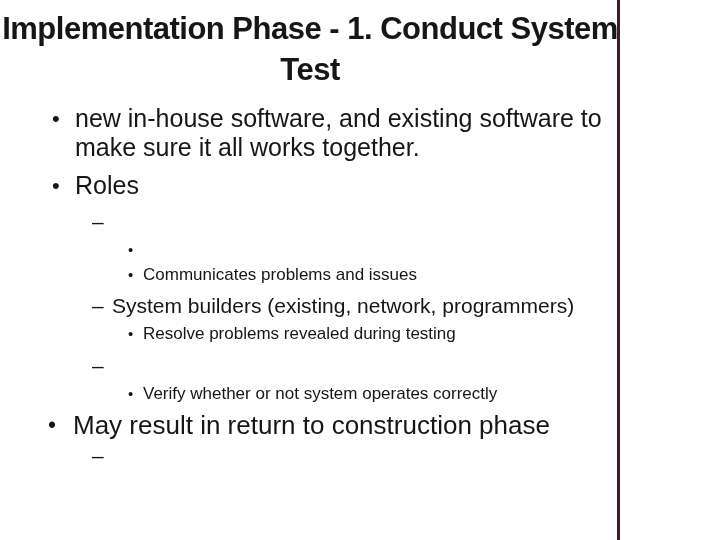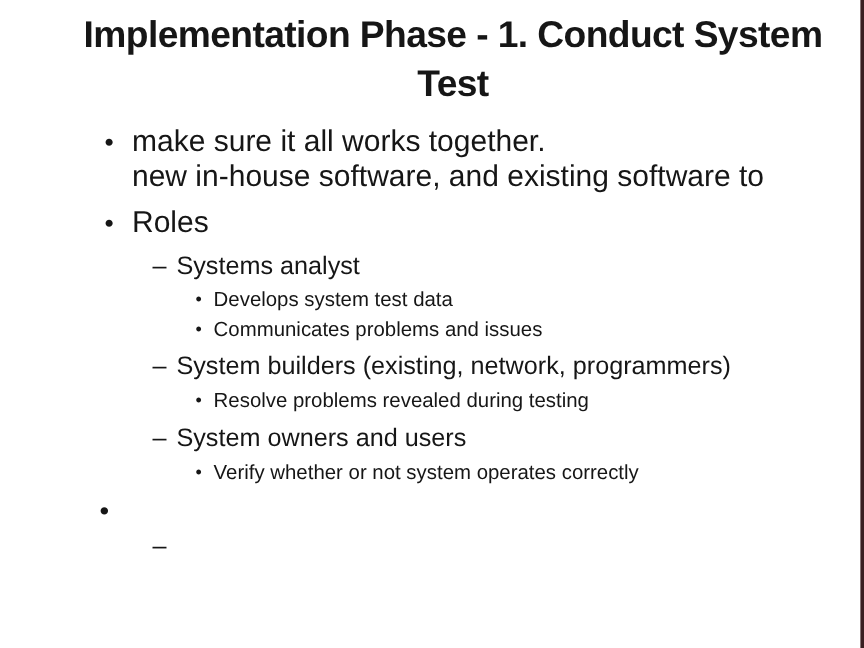--- a/index.html
+++ b/index.html
@@ -1,25 +1,24 @@
 <!DOCTYPE html>
 <html><head>
 <meta charset="utf-8">
 <style>
   html, body { margin: 0; padding: 0; }
   .slide {
     position: relative;
-    width: 720px;
+    width: 620px;
     height: 540px;
     background: #ffffff;
     color: #161616;
     font-family: "Liberation Sans", sans-serif;
     overflow: hidden;
     box-sizing: border-box;
-    padding-left: 35px;
   }
   .edge {
     position: absolute;
     top: 0;
     right: 0;
     width: 3px;
     height: 540px;
     background: #3a1f22;
   }
   .title {
@@ -62,67 +61,65 @@
   <div class="title">
     <div>Implementation Phase - 1. Conduct System</div>
     <div>Test</div>
   </div>
 
   <div class="body">
 
     <div class="row l1 r1">
       <span class="marker">•</span>
       <div>
+        <div>new in-house software, and existing software to</div>
         <div>make sure it all works together.</div>
-        <div>new in-house software, and existing software to</div>
       </div>
     </div>
 
     <div class="row l1 r2">
       <span class="marker">•</span>
       <div>Roles</div>
     </div>
 
     <div class="row l2 r3">
       <span class="marker">–</span>
-      <div>Systems analyst</div>
     </div>
 
     <div class="row l3 r4">
       <span class="marker">•</span>
-      <div>Develops system test data</div>
     </div>
 
     <div class="row l3 r5">
       <span class="marker">•</span>
       <div>Communicates problems and issues</div>
     </div>
 
     <div class="row l2 r6">
       <span class="marker">–</span>
       <div>System builders (existing, network, programmers)</div>
     </div>
 
     <div class="row l3 r7">
       <span class="marker">•</span>
       <div>Resolve problems revealed during testing</div>
     </div>
 
     <div class="row l2 r8">
       <span class="marker">–</span>
-      <div>System owners and users</div>
     </div>
 
     <div class="row l3 r9">
       <span class="marker">•</span>
       <div>Verify whether or not system operates correctly</div>
     </div>
 
     <div class="row big r10">
       <span class="marker">•</span>
+      <div>May result in return to construction phase</div>
     </div>
 
     <div class="row l2 r11">
       <span class="marker">–</span>
     </div>
 
   </div>
 
   <div class="edge" style="background: rgb(58, 31, 34);"></div>
 </div>

